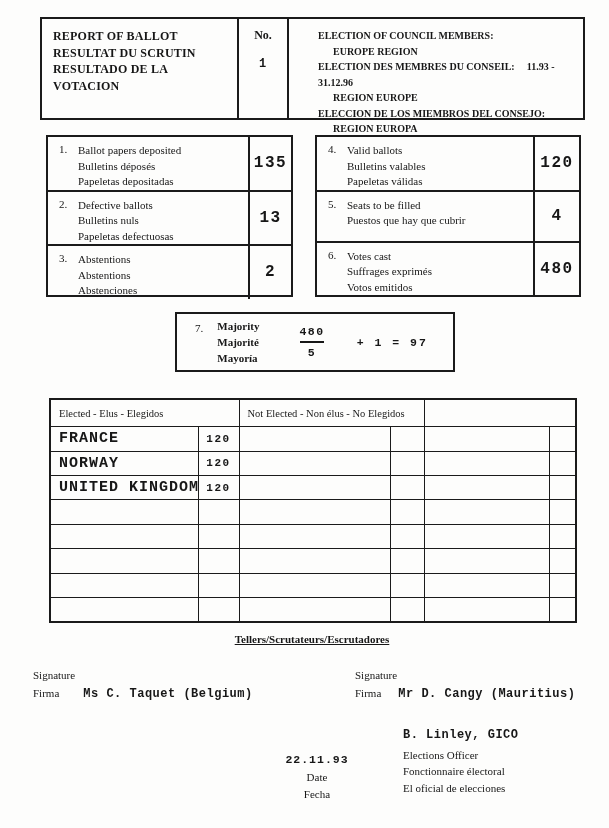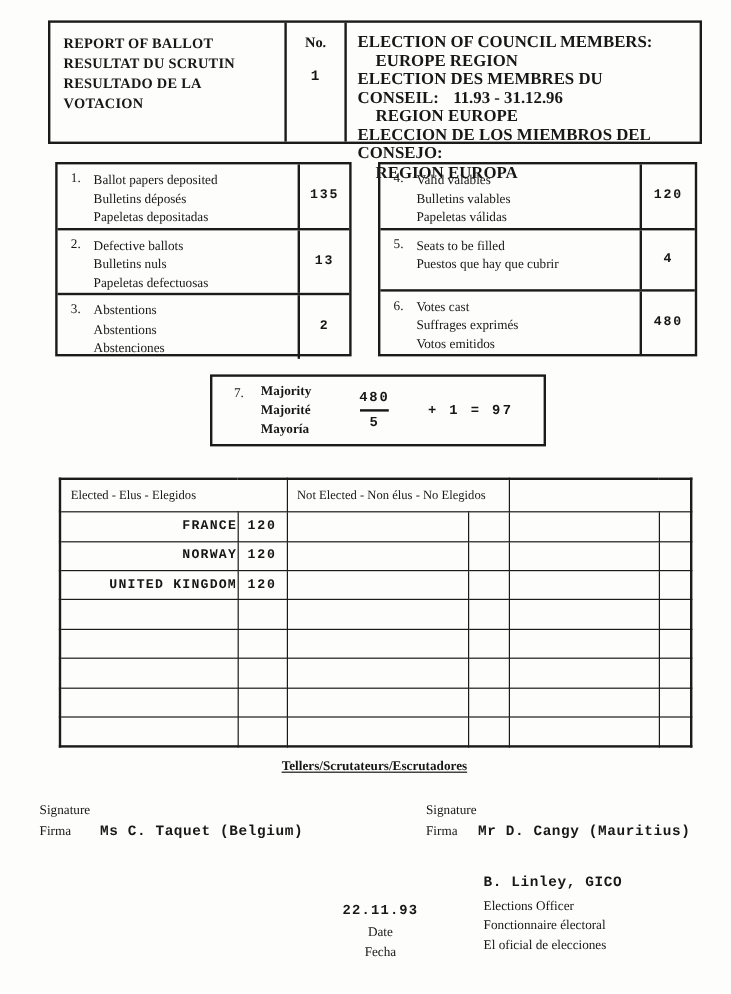--- a/index.html
+++ b/index.html
@@ -32,40 +32,40 @@
     letter-spacing: .2px;
   }
   .hb-no {
     width: 50px; border-right: 2px solid #1b1b1b;
     text-align: center; font-weight: 700; font-size: 12px;
     padding-top: 9px;
   }
   .hb-no .no-value { margin-top: 14px; font-size: 12px; letter-spacing: 1px; }
   .hb-right {
     flex: 1; padding: 9px 6px 0 9px;
-    font-weight: 700; font-size: 14px; line-height: 15.5px;
+    font-weight: 700; font-size: 10px; line-height: 15.5px; margin-left: 20px;
   }
   .hb-right .indent { padding-left: 15px; }
   .hb-right .dates { margin-left: 12px; }
 
   
   .stats-box {
     position: absolute; border: 2px solid #1b1b1b;
     display: flex; flex-direction: column;
   }
   .stats-left  { left: 46px;  top: 135px; width: 247px; height: 162px; }
   .stats-right { left: 315px; top: 135px; width: 266px; height: 162px; }
   .stats-row { flex: 1; display: flex; border-top: 2px solid #1b1b1b; }
   .stats-row:first-child { border-top: none; }
   .sr-num { width: 30px; padding: 6px 0 0 11px; font-size: 11px; }
   .sr-lines { flex: 1; padding-top: 6px; font-size: 11px; line-height: 15.5px; }
   .sr-value {
     border-left: 2px solid #1b1b1b;
     display: flex; align-items: center; justify-content: center;
-    font-size: 11px; letter-spacing: 1.5px;
+    font-size: 16px; letter-spacing: 1.5px;
   }
   .stats-left  .sr-value { width: 43px; }
   .stats-right .sr-value { width: 46px; }
 
   
   .majority-box {
     position: absolute; left: 175px; top: 312px; width: 280px; height: 60px;
     border: 2px solid #1b1b1b;
     display: flex; align-items: center;
     font-size: 11px;
@@ -85,21 +85,21 @@
   }
   .results-table th, .results-table td {
     border: 1.5px solid #1b1b1b;
     overflow: hidden; white-space: nowrap;
   }
   .results-table th {
     height: 25px; font-size: 10.5px; font-weight: 400;
     text-align: left; padding-left: 8px;
   }
   .results-table td { height: 22px; }
-  .rt-name  { padding-left: 8px; font-size: 11px; letter-spacing: 1px; text-align: right; }
+  .rt-name  { padding-left: 8px; font-size: 15px; letter-spacing: 1px; }
   .rt-votes { text-align: center; font-size: 11px; letter-spacing: 1.5px; }
 
   
   .tellers-heading {
     position: absolute; left: 49px; top: 633px; width: 526px;
     text-align: center; font-weight: 700; font-size: 11px;
     text-decoration: underline;
   }
   .sig { position: absolute; font-size: 11px; line-height: 18px; }
   .sig-left  { left: 33px;  top: 666px; }
@@ -173,21 +173,21 @@
         <div>Abstenciones</div>
       </div>
       <div class="sr-value mono">2</div>
     </div>
   </div>
 
   <div class="stats-box stats-right">
     <div class="stats-row">
       <div class="sr-num">4.</div>
       <div class="sr-lines">
-        <div>Valid valables</div>
+        <div>Valid ballots</div>
         <div>Bulletins valables</div>
         <div>Papeletas válidas</div>
       </div>
       <div class="sr-value mono">120</div>
     </div>
     <div class="stats-row">
       <div class="sr-num">5.</div>
       <div class="sr-lines">
         <div>Seats to be filled</div>
         <div>Puestos que hay que cubrir</div>

